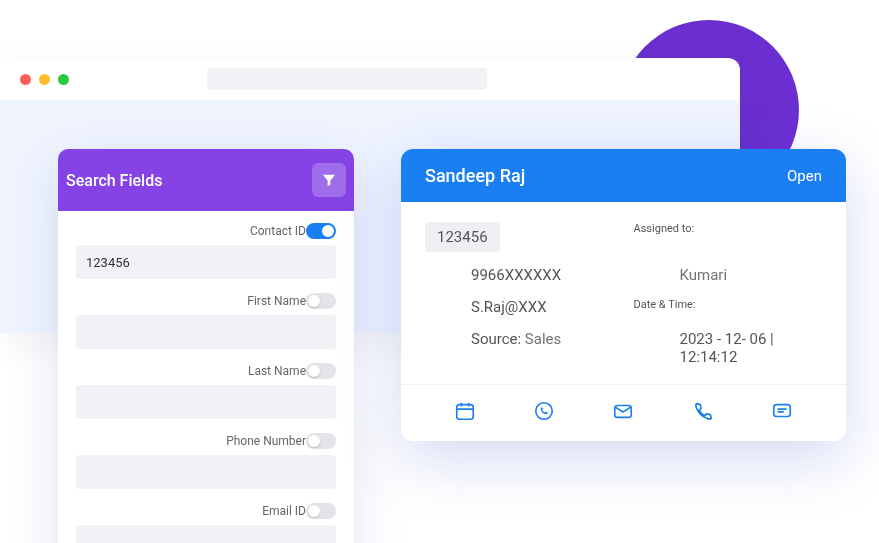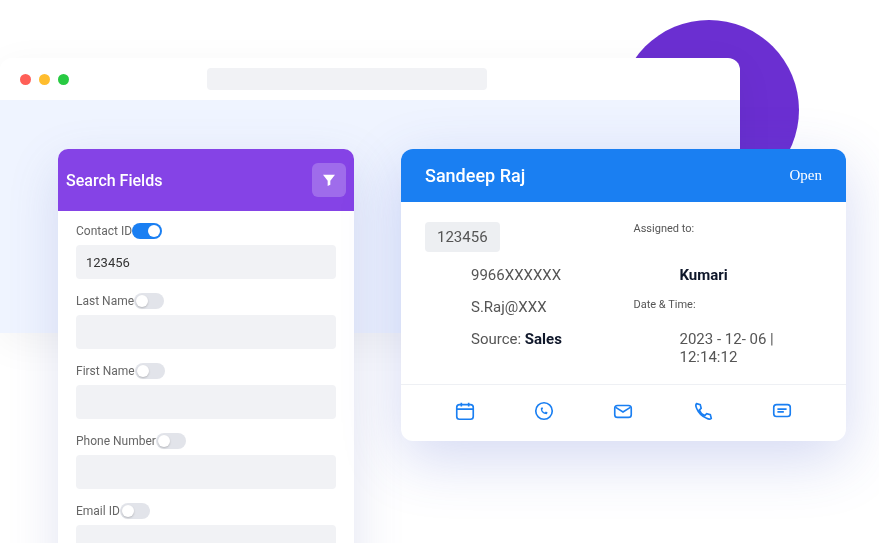--- a/index.html
+++ b/index.html
@@ -15,39 +15,39 @@
 .td-green { background: #28ca42; }
 .address-bar { margin-left: 130px; width: 280px; height: 22px; background: #f1f2f5; border-radius: 4px; }
 .browser-body { height: calc(100% - 42px); background: #eff4ff; border-radius: 0; }
 
 .search-panel { position: absolute; top: 149px; left: 58px; width: 296px; background: #fff; border-radius: 10px; box-shadow: 0 18px 50px rgba(90,100,180,0.18); z-index: 3; overflow: hidden; }
 .search-header { background: #8543e6; color: #fff; display: flex; align-items: center; justify-content: space-between; padding: 14px 8px; }
 .search-title { font-size: 16px; font-weight: 500; }
 .filter-btn { width: 34px; height: 34px; background: rgba(255,255,255,0.22); border-radius: 6px; display: flex; align-items: center; justify-content: center; }
 .search-body { padding: 12px 18px 18px; }
 .field-row { margin-bottom: 14px; }
-.field-label-row { display: flex; justify-content: flex-start; align-items: center; margin-bottom: 6px; }
+.field-label-row { display: flex; justify-content: flex-end; align-items: center; margin-bottom: 6px; }
 .field-label { font-size: 12px; color: #666; }
 .toggle { width: 30px; height: 16px; border-radius: 10px; position: relative; }
 .toggle.on { background: #1a7ff2; }
 .toggle.off { background: #e2e4ea; }
 .toggle-knob { position: absolute; width: 12px; height: 12px; border-radius: 50%; background: #fff; top: 2px; }
 .toggle.on .toggle-knob { right: 2px; }
 .toggle.off .toggle-knob { left: 2px; background:#fff; box-shadow: 0 1px 2px rgba(0,0,0,0.2); }
 .field-input { width: 100%; height: 34px; background: #f1f2f5; border: none; border-radius: 4px; padding: 0 10px; font-size: 13px; color: #333; }
 
 .contact-card { position: absolute; top: 149px; left: 401px; width: 445px; background: #fff; border-radius: 12px; box-shadow: 0 18px 60px rgba(60,80,200,0.22); z-index: 4; overflow: hidden; }
 .contact-header { background: #1a7ff2; color: #fff; display: flex; align-items: center; justify-content: space-between; padding: 16px 24px; }
 .contact-name { font-size: 18px; font-weight: 500; }
-.contact-status { font-size: 15px; font-weight: 400; font-family: Liberation Serif, serif; }
+.contact-status { font-size: 15px; font-weight: 400; }
 .contact-body { padding: 20px 24px 12px; display: grid; grid-template-columns: 1fr 1fr; column-gap: 20px; row-gap: 14px; }
 .contact-id-pill { display: inline-block; background: #edeff2; padding: 6px 12px; border-radius: 4px; font-size: 15px; color: #555; width: fit-content; }
 .contact-text { font-size: 15px; color: #555; margin-left: 46px; }
 .contact-label { font-size: 11px; color: #555; }
-.contact-bold { font-weight: 700; color: #0f172a; }
+.contact-bold { font-weight: 400; color: #737373; }
 .contact-actions { border-top: 1px solid #eef0f4; margin-top: 6px; padding: 14px 24px 18px; display: flex; justify-content: space-around; align-items: center; }
 .action-icon { width: 24px; height: 24px; color: #1a7ff2; display: flex; align-items: center; justify-content: center; }
 .action-icon svg { width: 22px; height: 22px; stroke: #1a7ff2; fill: none; stroke-width: 1.8; }
 </style>
 </head>
 <body>
 
 <div class="circle-decor"></div>
 
 <div class="browser-window">
@@ -76,31 +76,31 @@
         <span class="field-label">Contact ID</span>
         <div class="toggle on">
             <div class="toggle-knob"></div>
           </div>
       </div>
       <input class="field-input" value="123456" style="">
     </div>
 
     <div class="field-row">
       <div class="field-label-row">
-        <span class="field-label">Last Name</span>
+        <span class="field-label">First Name</span>
         <div class="toggle off">
             <div class="toggle-knob"></div>
           </div>
       </div>
       <input class="field-input" value="" style="">
     </div>
 
     <div class="field-row">
       <div class="field-label-row">
-        <span class="field-label">First Name</span>
+        <span class="field-label">Last Name</span>
         <div class="toggle off">
             <div class="toggle-knob"></div>
           </div>
       </div>
       <input class="field-input" value="" style="">
     </div>
 
     <div class="field-row">
       <div class="field-label-row">
         <span class="field-label">Phone Number</span>

